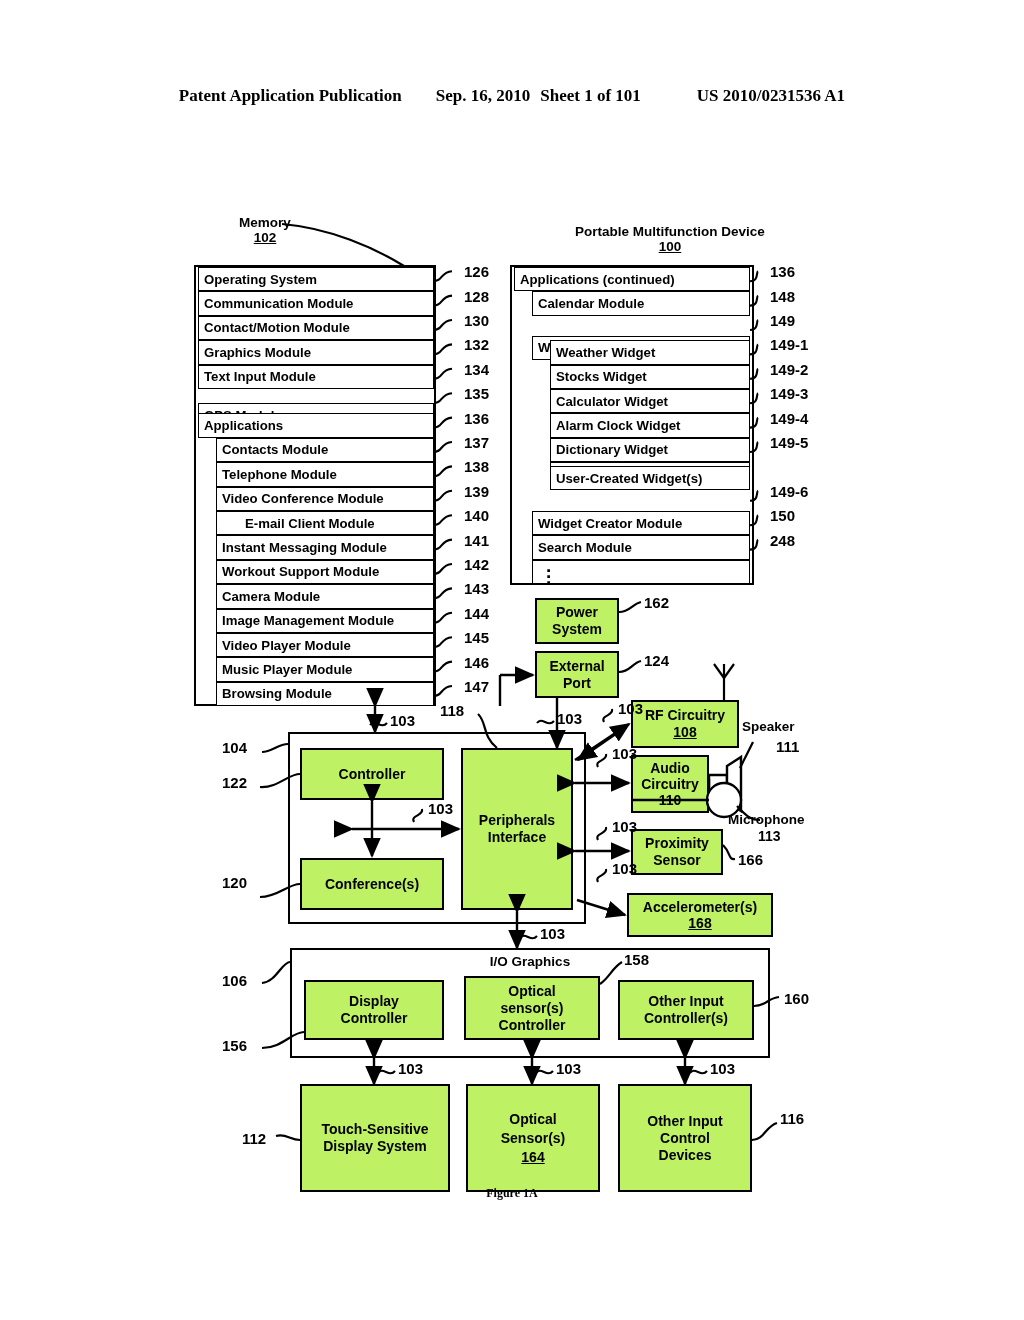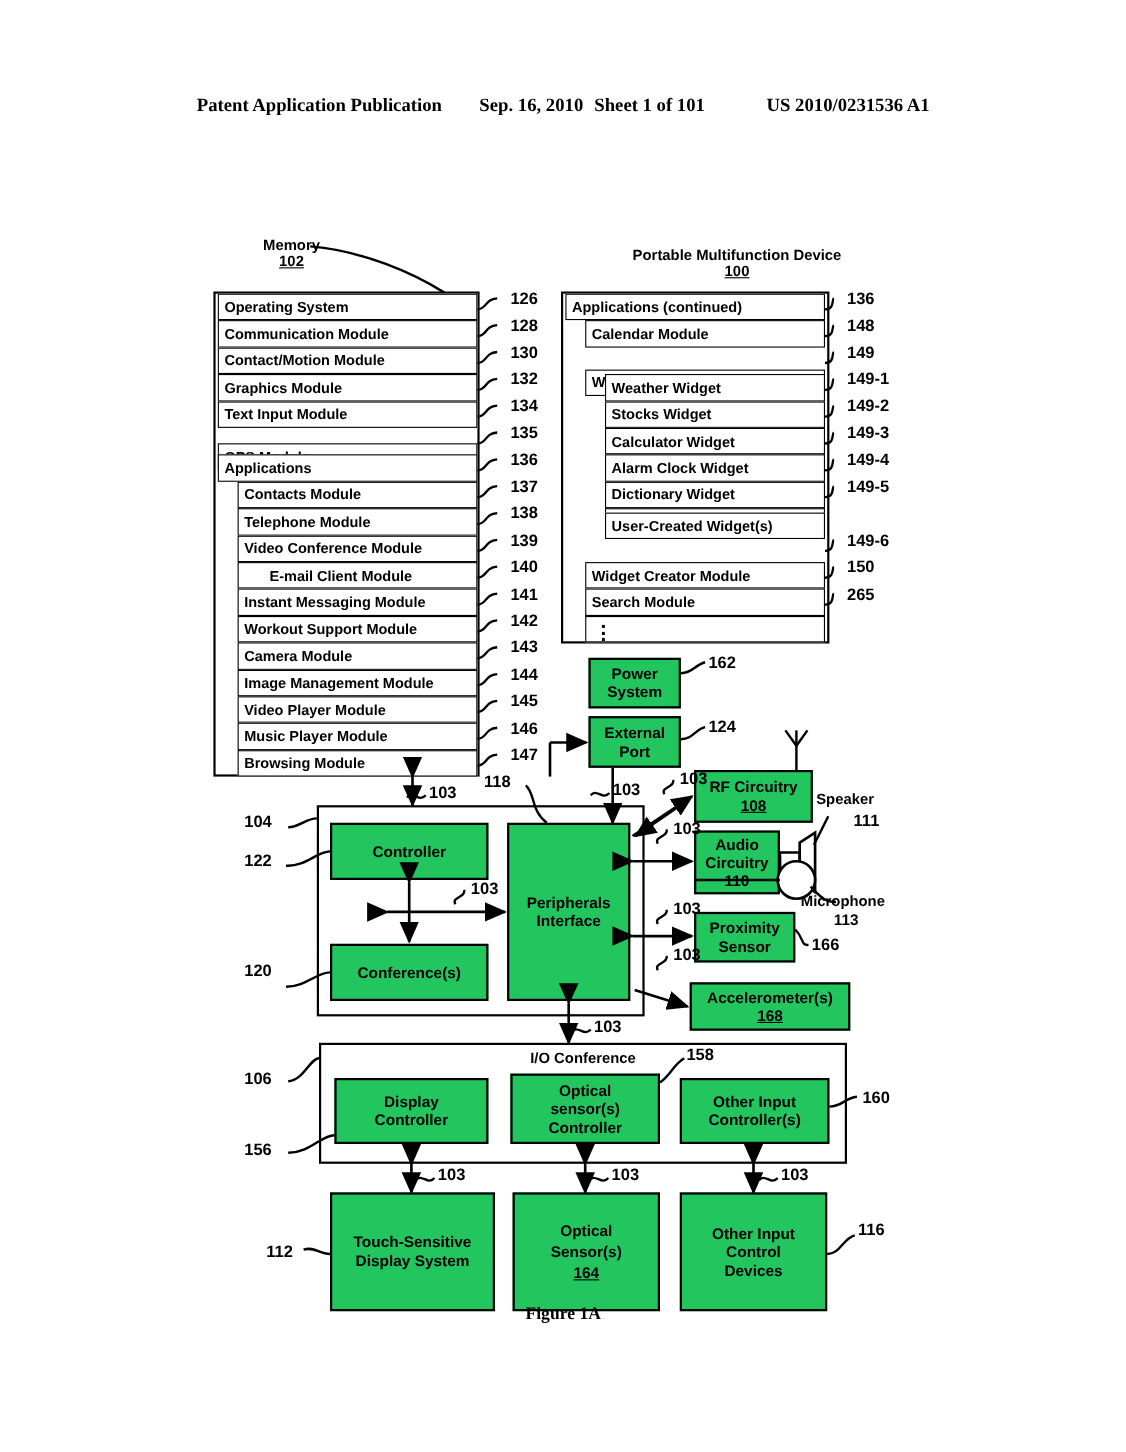--- a/index.html
+++ b/index.html
@@ -23,31 +23,31 @@
   
   .listbox{position:absolute;border:2px solid #000;box-sizing:border-box;background:#fff;}
   .row{position:absolute;box-sizing:border-box;border:1.5px solid #000;background:#fff;
        font-weight:bold;font-size:13.2px;line-height:1;display:flex;align-items:center;
        padding-left:5px;white-space:nowrap;}
 
   
   .refnum{position:absolute;font-weight:bold;font-size:15px;white-space:nowrap;}
 
   
-  .box{position:absolute;box-sizing:border-box;border:2.5px solid #000;background:#22c55e;
+  .box{position:absolute;box-sizing:border-box;border:2.5px solid #000;background:#bef264;
        display:flex;align-items:center;justify-content:center;text-align:center;
        font-weight:bold;font-size:14px;line-height:17px;}
   .box u{text-decoration:underline;}
 
   .dots{position:absolute;font-weight:bold;font-size:15px;line-height:5px;text-align:center;}
   .dots i{display:block;font-style:normal;}
 
   .lbl{position:absolute;font-weight:bold;font-size:13.5px;white-space:nowrap;text-align:center;}
 
-  .figcap{position:absolute;font-weight:bold;font-size:16px;width:1024px;text-align:center;
+  .figcap{position:absolute;font-weight:bold;font-size:12px;width:1024px;text-align:center;
           font-family:"Liberation Serif",serif;}
 
   svg.ov{position:absolute;left:0;top:0;width:1024px;height:1320px;pointer-events:none;}
 </style>
 </head>
 <body>
 
 <div id="page">
 
   <div class="hdr">
@@ -184,21 +184,21 @@
         <span>User-Created Widget(s)</span>
       </div>
       <div class="refnum" style="left: 770px; top: 482.8px;">149-6</div>
       <div class="row" style="left: 532px; top: 511px; width: 218px; height: 24.4px;">
         <span>Widget Creator Module</span>
       </div>
       <div class="refnum" style="left: 770px; top: 507.2px;">150</div>
       <div class="row" style="left: 532px; top: 535.4px; width: 218px; height: 24.4px;">
         <span>Search Module</span>
       </div>
-      <div class="refnum" style="left: 770px; top: 531.6px;">265</div>
+      <div class="refnum" style="left: 770px; top: 531.6px;">248</div>
       <div class="row" style="left: 532px; top: 559.8px; width: 218px; height: 24.4px;">
         <div class="dots" style="position: relative; left: 8px; top: 0px; line-height: 6px; font-size: 19px;">
           <i>.</i>
           <i>.</i>
           <i>.</i>
         </div>
       </div>
     </div>
 
   <div class="box" style="left:535px;top:598px;width:84px;height:46px;">
@@ -233,21 +233,21 @@
     <span>Controller</span>
   </div>
   <div class="box" style="left:300px;top:858px;width:144px;height:52px;">
     <span>Conference(s)</span>
   </div>
   <div class="box" style="left:461px;top:748px;width:112px;height:162px;">
     <span class="ml">Peripherals<br>Interface</span>
   </div>
 
   <div class="box" style="left:290px;top:948px;width:480px;height:110px;background:transparent;border-width:2px;"></div>
-  <div class="lbl" style="left:290px;top:954px;width:480px;">I/O Conference</div>
+  <div class="lbl" style="left:290px;top:954px;width:480px;">I/O Graphics</div>
 
   <div class="box" style="left:304px;top:980px;width:140px;height:60px;">
     <span class="ml">Display<br>Controller</span>
   </div>
   <div class="box" style="left:464px;top:976px;width:136px;height:64px;">
     <span class="ml">Optical<br>sensor(s)<br>Controller</span>
   </div>
   <div class="box" style="left:618px;top:980px;width:136px;height:60px;">
     <span class="ml">Other Input<br>Controller(s)</span>
   </div>

